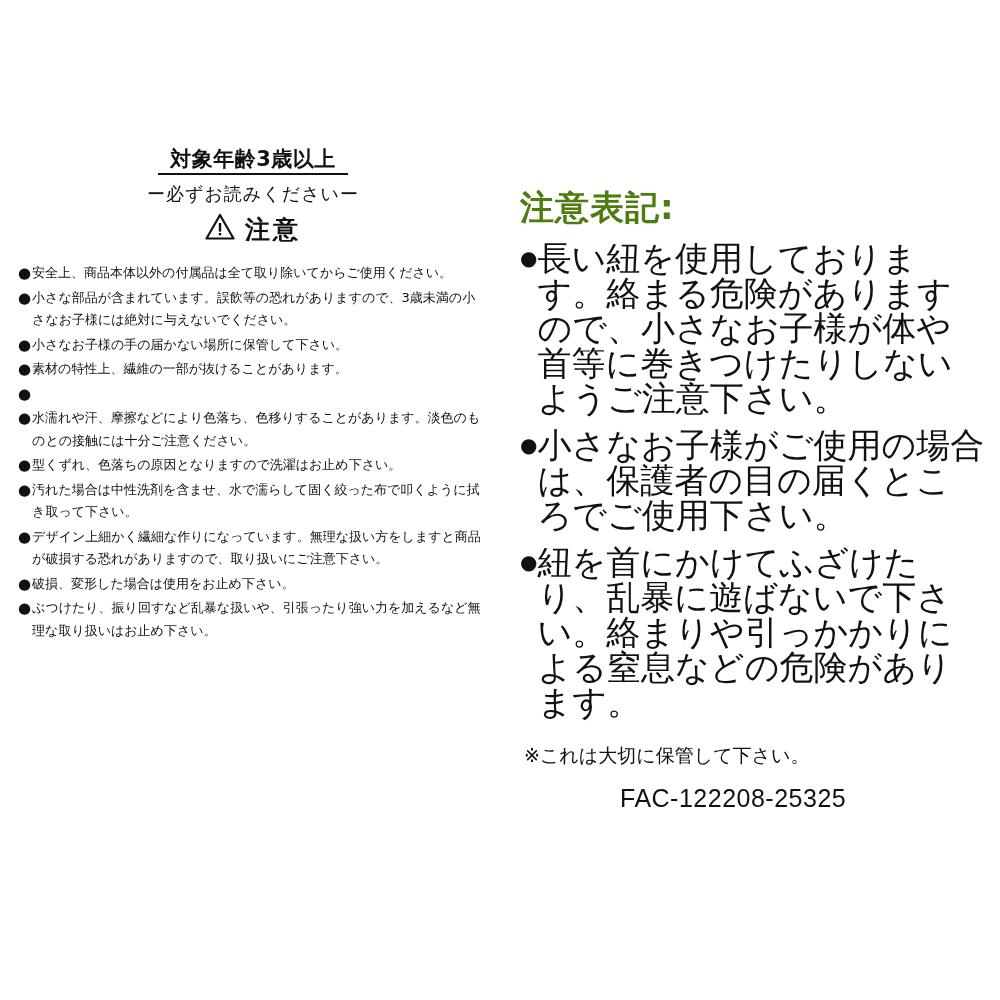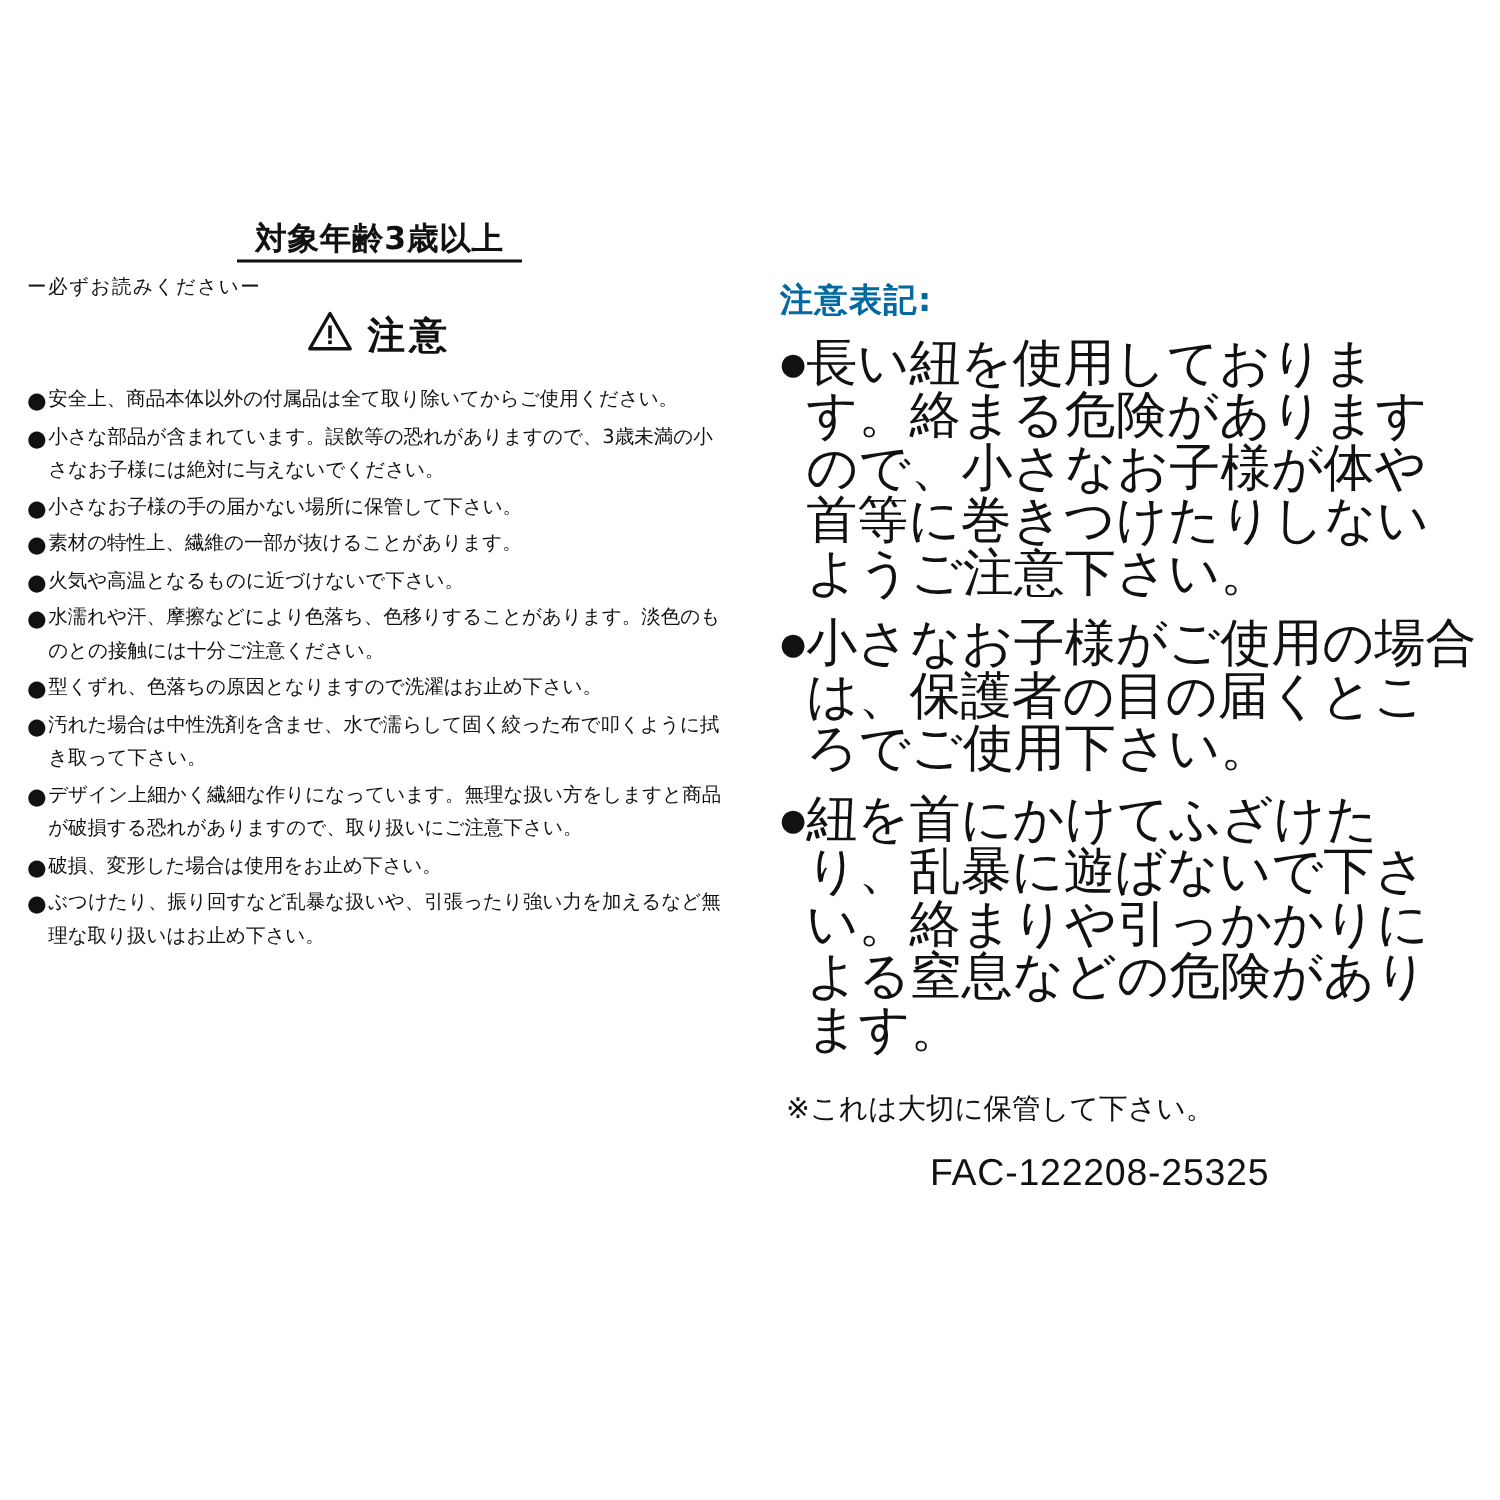--- a/index.html
+++ b/index.html
@@ -36,22 +36,22 @@
     line-height: 1.1;
     color: #111;
   }
   .age-underline {
     width: 190px;
     height: 2px;
     background: #111;
     margin: 2px auto 0 auto;
   }
   .must-read {
-    text-align: left;
-    font-size: 13px;
+    text-align: center;
+    font-size: 18px;
     letter-spacing: 1px;
     margin-top: 7px;
     color: #111;
   }
   .caution-head {
     display: flex;
     align-items: flex-start;
     justify-content: center;
     gap: 10px;
     margin-top: 7px;
@@ -91,24 +91,24 @@
   }
 
   
   .right-col {
     position: absolute;
     left: 520px;
     top: 185px;
     width: 465px;
   }
   .right-title {
-    font-size: 22px;
+    font-size: 34px;
     font-weight: bold;
     letter-spacing: 1px;
-    color: #0369a1;
+    color: #4d7c0f;
     margin-bottom: 10px;
   }
   .rli {
     display: flex;
     align-items: flex-start;
     margin-bottom: 12px;
   }
   .rbullet {
     flex: 0 0 auto;
     font-size: 20px;
@@ -178,21 +178,20 @@
         <span class="li-text">小さなお子様の手の届かない場所に保管して下さい。</span>
       </div>
 
       <div class="li">
         <span class="bullet">●</span>
         <span class="li-text">素材の特性上、繊維の一部が抜けることがあります。</span>
       </div>
 
       <div class="li">
         <span class="bullet">●</span>
-        <span class="li-text">火気や高温となるものに近づけないで下さい。</span>
       </div>
 
       <div class="li">
         <span class="bullet">●</span>
         <span class="li-text">水濡れや汗、摩擦などにより色落ち、色移りすることがあります。淡色のものとの接触には十分ご注意ください。</span>
       </div>
 
       <div class="li">
         <span class="bullet">●</span>
         <span class="li-text">型くずれ、色落ちの原因となりますので洗濯はお止め下さい。</span>

